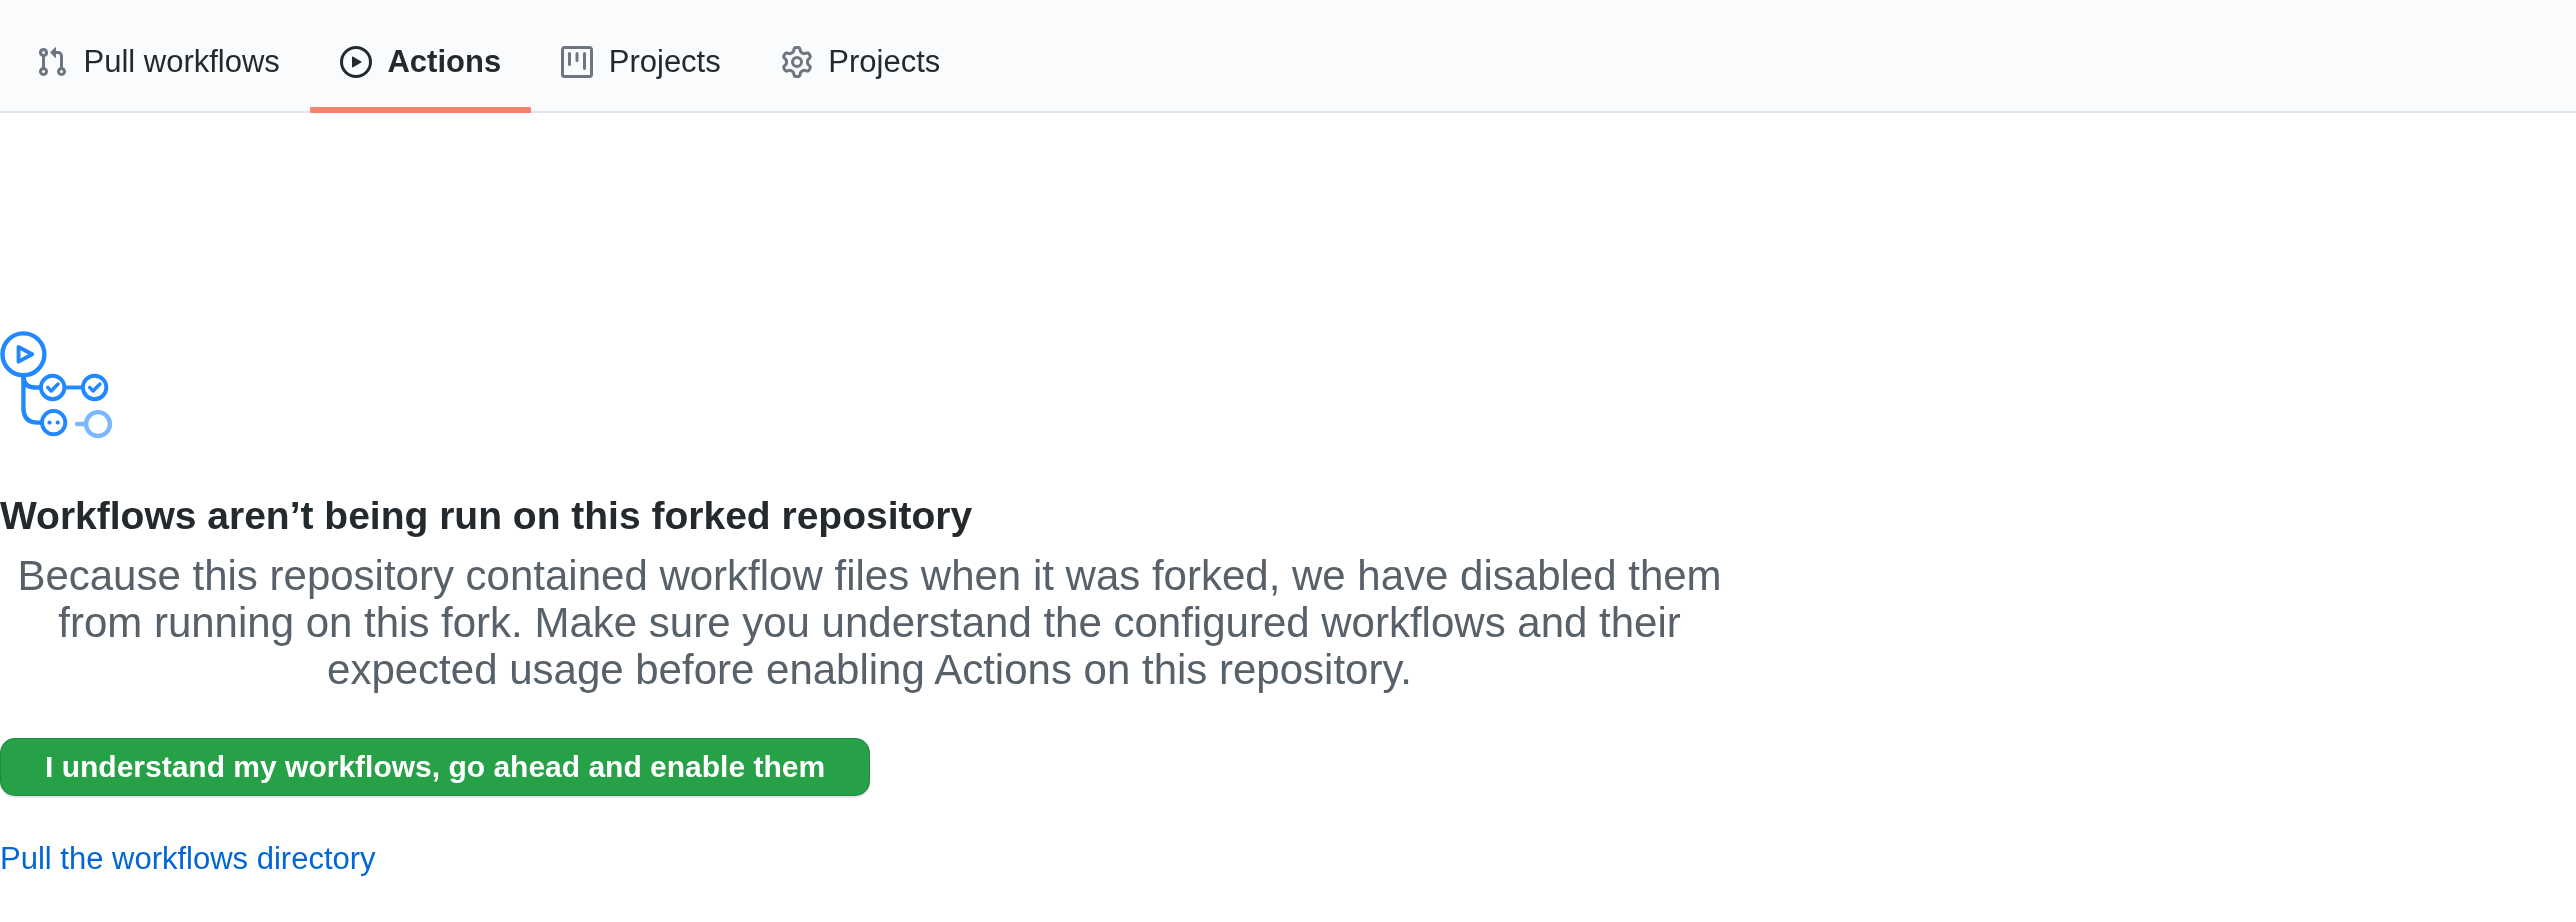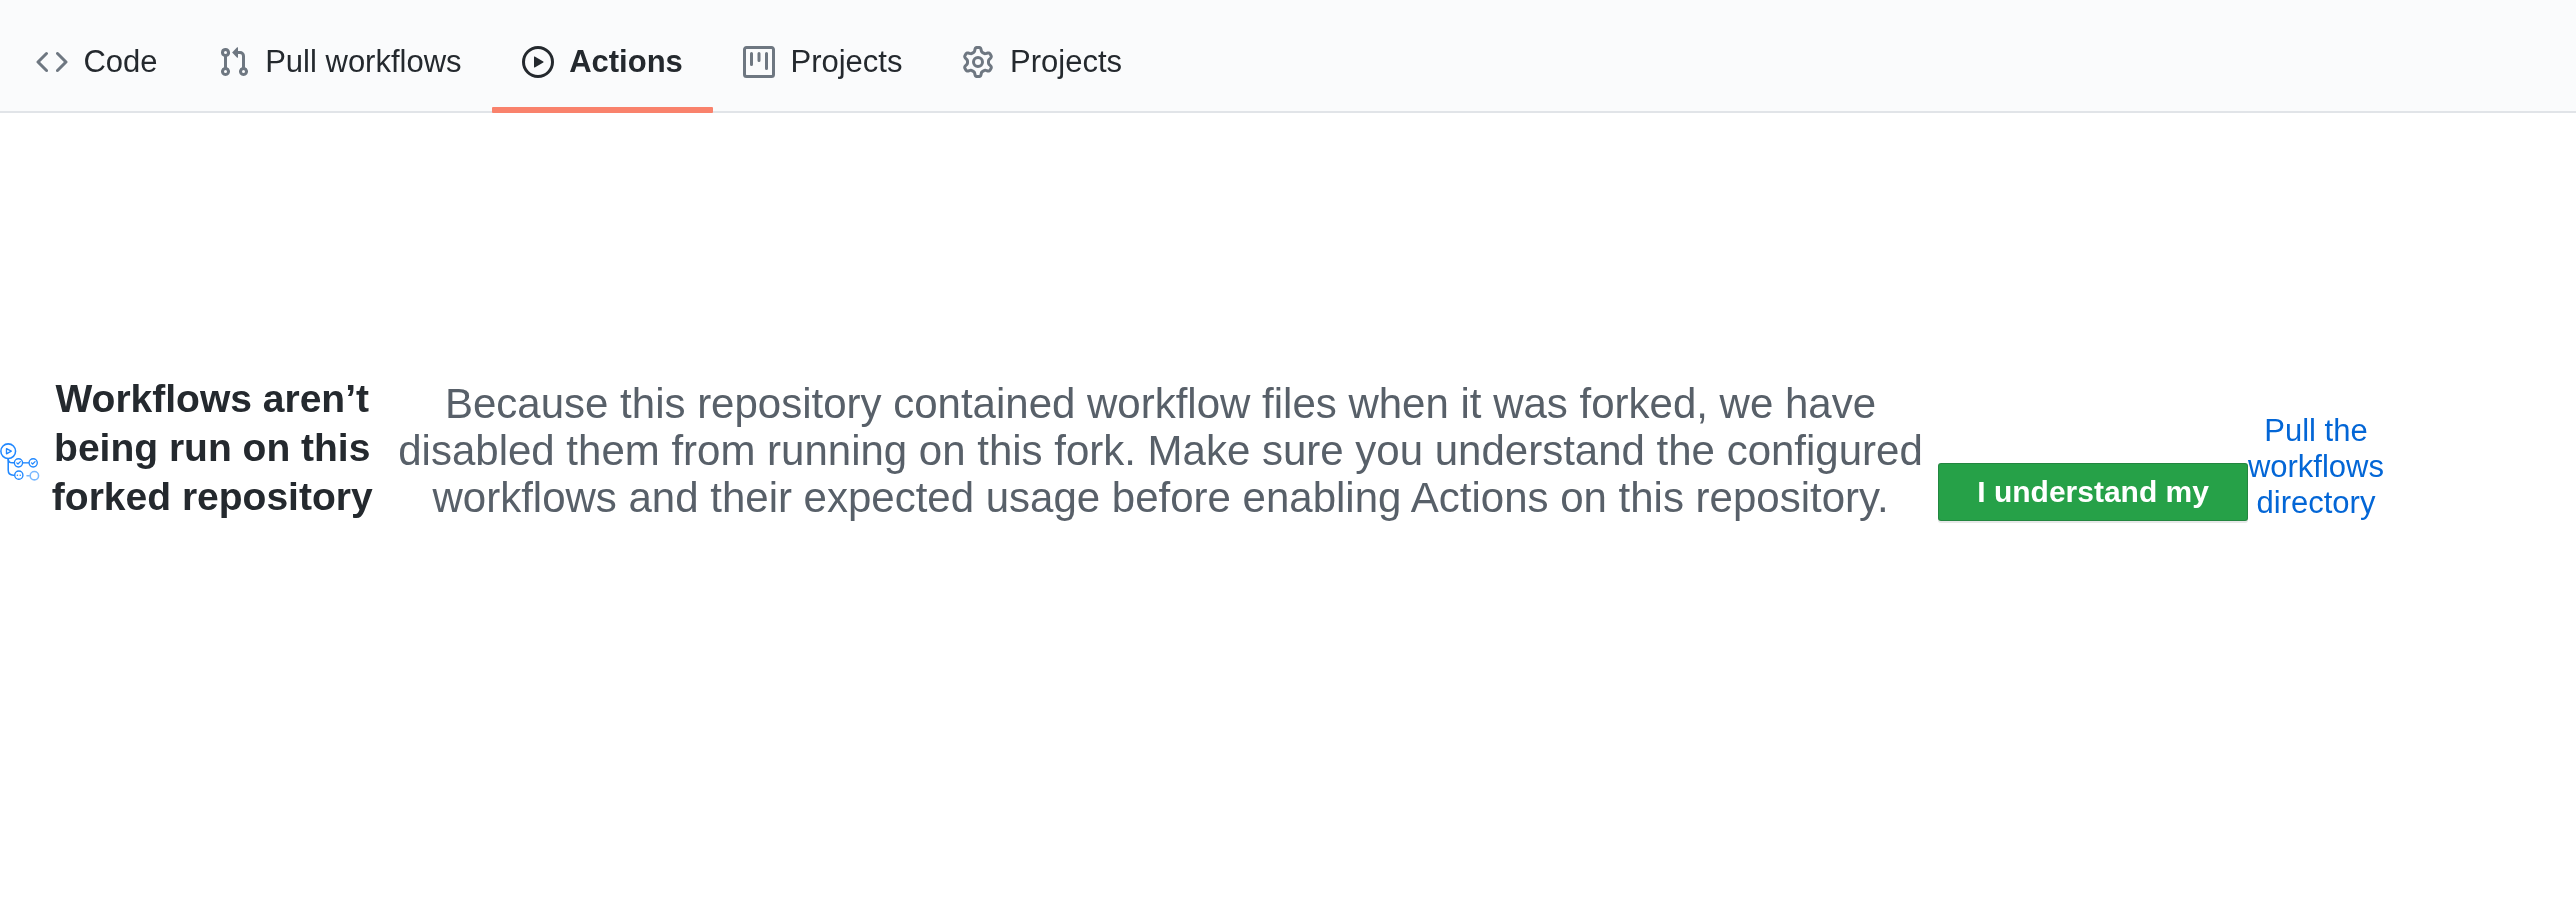--- a/index.html
+++ b/index.html
@@ -58,22 +58,22 @@
     bottom: -2px;
     height: 5.9px;
     background: var(--underline);
     border-radius: 1px;
   }
 
   
   .main {
     width: 2384px;
     display: flex;
-    flex-direction: row;
-    align-items: flex-end;
+    flex-direction: column;
+    align-items: flex-start;
     padding-top: 215px;
     text-align: center;
   }
   .wf-icon { width: 119px; height: 117px; }
   .bs-heading {
     margin: 47px 0 0 0;
     font-size: 39px;
     line-height: 1.25;
     font-weight: 700;
     color: #24292e;
@@ -81,23 +81,23 @@
   .bs-desc {
     margin: 11.7px 0 0 0;
     max-width: 1739px;
     font-size: 42px;
     line-height: 47px;
     color: #586069;
   }
   .enable-btn {
     margin-top: 45px;
     height: 58px;
-    padding: 0 17px;
+    padding: 0 44px;
     border: 1px solid rgba(27,31,35,.2);
-    border-radius: 3px;
+    border-radius: 15px;
     background: var(--btn-green);
     color: #ffffff;
     font-family: inherit;
     font-size: 30px;
     font-weight: 700;
     line-height: 56px;
     cursor: pointer;
     box-shadow: 0 2px 0 rgba(27,31,35,.1);
   }
   .wf-link {
@@ -106,26 +106,20 @@
     color: var(--link-blue);
     text-decoration: none;
     cursor: pointer;
   }
 </style>
 </head>
 <body>
 
 <nav class="repo-nav">
 
-  <a class="tab">
-    <svg class="tab-icon" viewBox="0 0 16 16" aria-hidden="true">
-      <path d="m11.28 3.22 4.25 4.25a.75.75 0 0 1 0 1.06l-4.25 4.25a.749.749 0 0 1-1.275-.326.749.749 0 0 1 .215-.734L13.94 8l-3.72-3.72a.749.749 0 0 1 .326-1.275.749.749 0 0 1 .734.215Zm-6.56 0a.751.751 0 0 1 1.042.018.751.751 0 0 1 .018 1.042L2.06 8l3.72 3.72a.749.749 0 0 1-.326 1.275.749.749 0 0 1-.734-.215L.47 8.53a.75.75 0 0 1 0-1.06Z"></path>
-    </svg>
-    <span>Code</span>
-  </a>
 
   <a class="tab">
     <svg class="tab-icon" viewBox="0 0 16 16" aria-hidden="true">
       <path d="M1.5 3.25a2.25 2.25 0 1 1 3 2.122v5.256a2.251 2.251 0 1 1-1.5 0V5.372A2.25 2.25 0 0 1 1.5 3.25Zm5.677-.177L9.573.677A.25.25 0 0 1 10 .854V2.5h1A2.5 2.5 0 0 1 13.5 5v5.628a2.251 2.251 0 1 1-1.5 0V5a1 1 0 0 0-1-1h-1v1.646a.25.25 0 0 1-.427.177L7.177 3.427a.25.25 0 0 1 0-.354ZM3.75 2.5a.75.75 0 1 0 0 1.5.75.75 0 0 0 0-1.5Zm0 9.5a.75.75 0 1 0 0 1.5.75.75 0 0 0 0-1.5Zm8.25.75a.75.75 0 1 0 1.5 0 .75.75 0 0 0-1.5 0Z"></path>
     </svg>
     <span>Pull workflows</span>
   </a>
 
   <a class="tab selected">
     <svg class="tab-icon" viewBox="0 0 16 16" aria-hidden="true">

